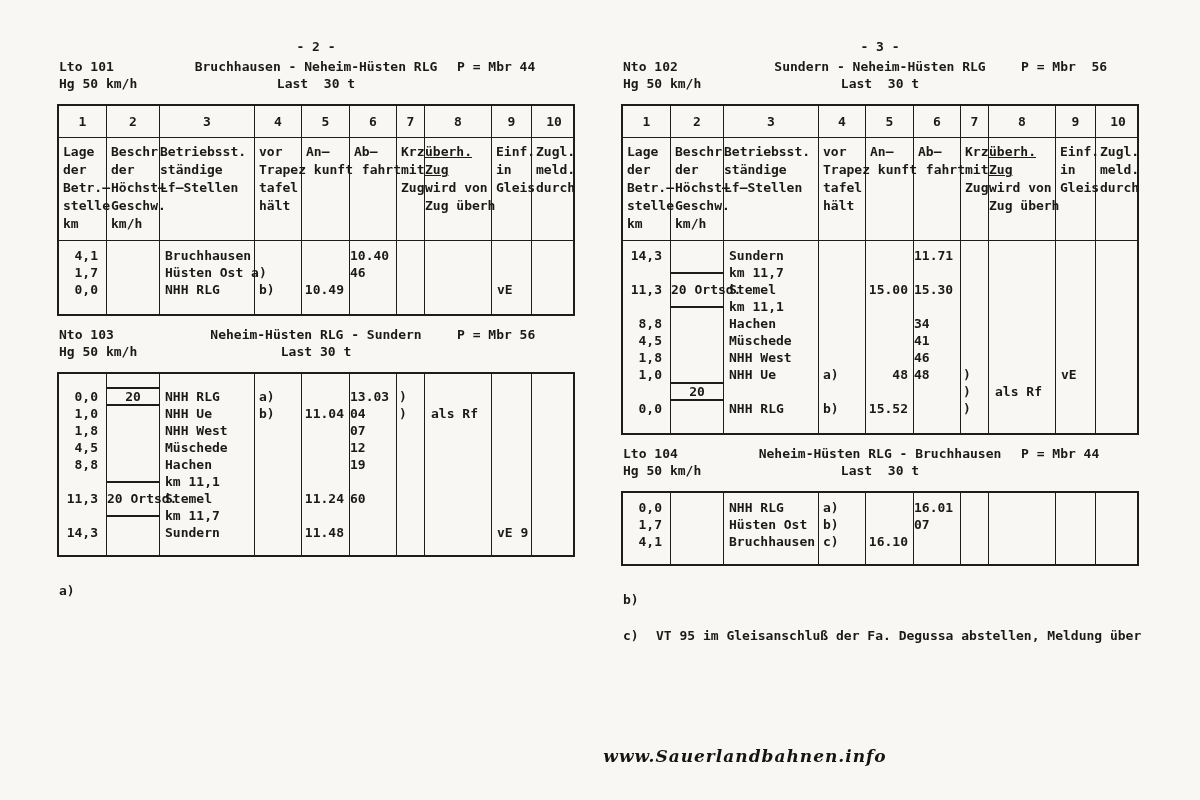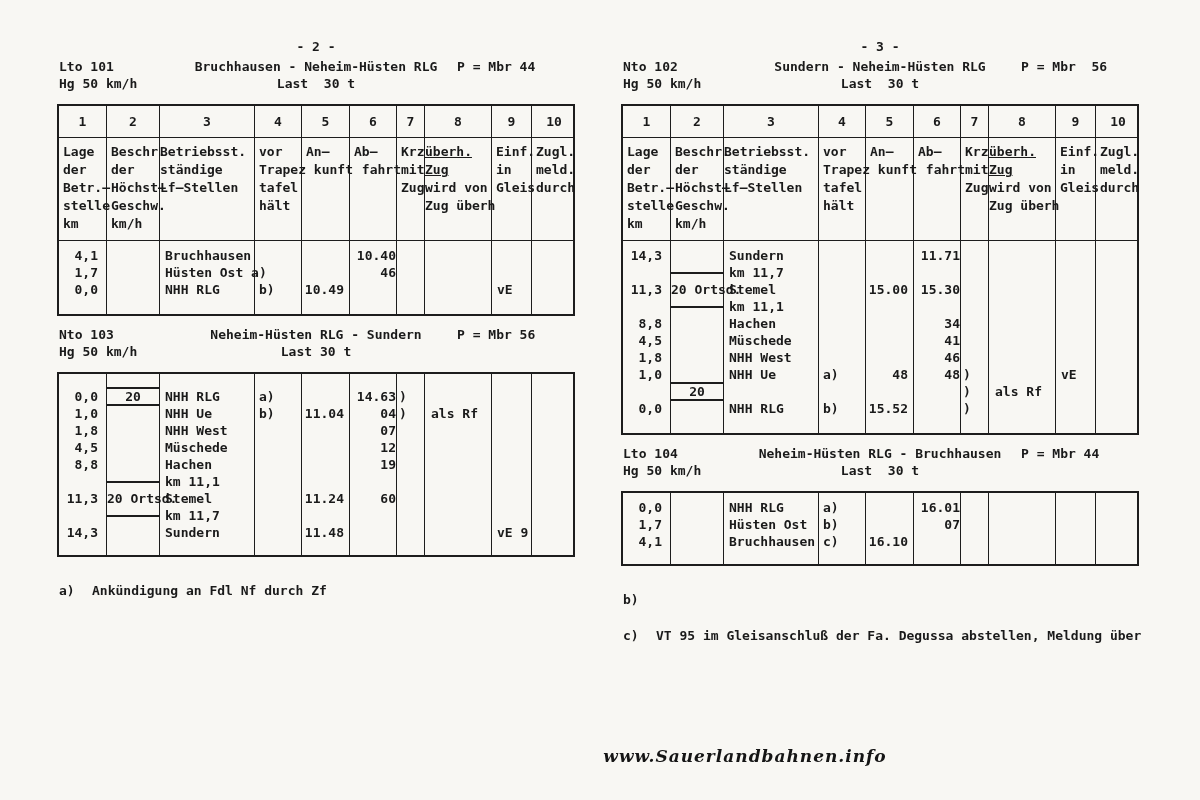--- a/index.html
+++ b/index.html
@@ -32,21 +32,21 @@
   .descrow .cell{height:102px;line-height:18px;padding-top:5px;padding-left:4px;font-size:13px;}
   .descrow .cell.ac{text-align:left;padding-left:0;}
   .descrow .cell span{display:block;}
   .descrow .cell span.ul{text-decoration:underline;}
   .bodyrow .cell{height:17px;}
   .bodyrow .c1{text-align:right;padding-right:8px;}
   .bodyrow .c2{text-align:center;}
   .bodyrow .c3{padding-left:5px;}
   .bodyrow .c4{padding-left:4px;}
   .bodyrow .c5{text-align:right;padding-right:5px;}
-  .bodyrow .c6{text-align:right;}
+  .bodyrow .c6{padding-right:7px;}
   .bodyrow .c7{padding-left:2px;}
   .bodyrow .c8{padding-left:6px;}
   .bodyrow .c9{padding-left:5px;}
   .tick{position:absolute;left:0;right:0;height:0;border-top:2px solid #1d1d1d;}
   .tick-mid{top:calc(50% - 1px);}
   .tick-bottom{bottom:-1px;}
   .tick-top{top:-1px;}
   .footnotes{margin-top:24px;font-size:13px;}
   .footnote{display:flex;margin-bottom:16px;}
   .fn-label{flex:none;width:33px;padding-left:2px;}
@@ -175,21 +175,21 @@
               <div class="cell c8" style="width: 67px; height: 14px;"></div>
               <div class="cell c9" style="width: 40px; height: 14px;"></div>
               <div class="cell c10" style="width: 44px; height: 14px;"></div>
             </div>
             <div class="trow bodyrow">
               <div class="cell c1" style="width: 48px;">0,0</div>
               <div class="cell c2" style="width: 53px;">20<div class="tick tick-bottom"></div></div>
               <div class="cell c3" style="width: 95px;">NHH RLG</div>
               <div class="cell c4" style="width: 47px;">a)</div>
               <div class="cell c5" style="width: 48px;"></div>
-              <div class="cell c6" style="width: 47px;">14.63</div>
+              <div class="cell c6" style="width: 47px;">13.03</div>
               <div class="cell c7" style="width: 28px;">)</div>
               <div class="cell c8" style="width: 67px;"></div>
               <div class="cell c9" style="width: 40px;"></div>
               <div class="cell c10" style="width: 44px;"></div>
             </div>
             <div class="trow bodyrow">
               <div class="cell c1" style="width: 48px;">1,0</div>
               <div class="cell c2" style="width: 53px;"></div>
               <div class="cell c3" style="width: 95px;">NHH Ue</div>
               <div class="cell c4" style="width: 47px;">b)</div>
@@ -295,23 +295,20 @@
               <div class="cell c8" style="width: 67px; height: 14px;"></div>
               <div class="cell c9" style="width: 40px; height: 14px;"></div>
               <div class="cell c10" style="width: 44px; height: 14px;"></div>
             </div>
           </div>
         </div>
       </div>
     <div class="footnotes">
         <div class="footnote">
           <span class="fn-label">a)</span>
-          <span class="fn-text">
-            <span>Ankündigung an Fdl Nf durch Zf</span>
-          </span>
         </div>
       </div>
   </section>
 
   <section class="page" id="page-1">
     <div class="pagenum">- 3 -</div>
     <div class="sections">
         <div class="section">
           <div class="sec-head">
             <div class="l1"><span class="train">Nto 102</span><span class="route">Sundern - Neheim-Hüsten RLG</span><span class="pval">P = Mbr  56</span></div>

